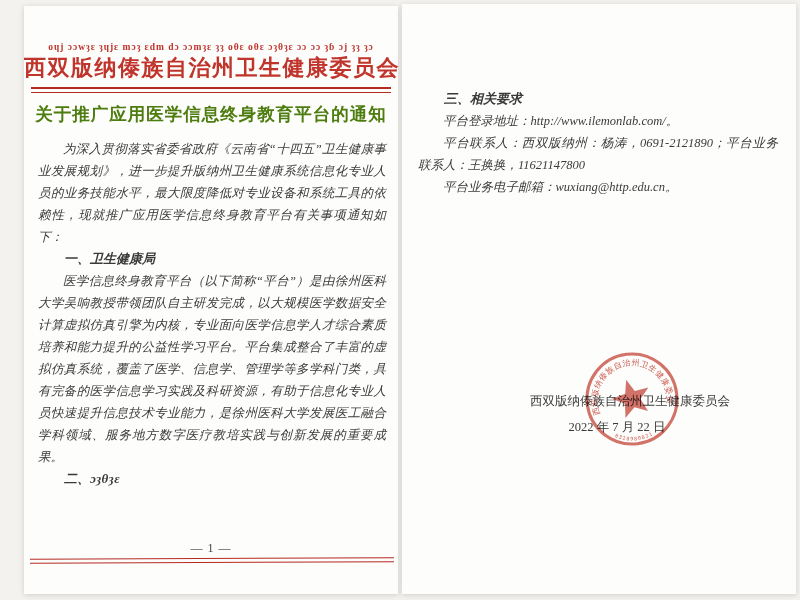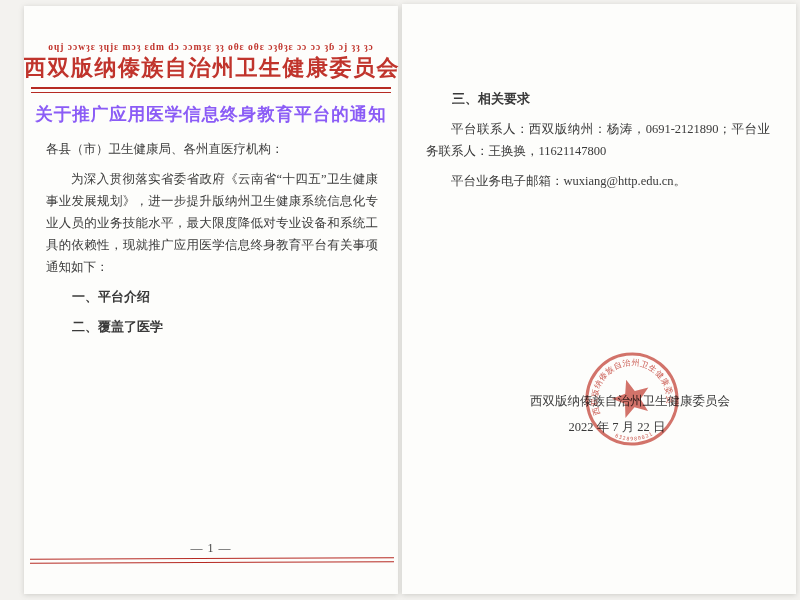--- a/index.html
+++ b/index.html
@@ -41,30 +41,30 @@
   }
   .red-sep{
     margin:4px 7px 0 7px;
     height:3px;
     border-top:2.5px solid #b62a23;
     border-bottom:1px solid #b62a23;
   }
   .doc-title{
     margin:9px 0 12px 0;
     text-align:center;
-    color:#8b5cf6;
+    color:#4d7c0f;
     font-size:17.5px;
     font-weight:bold;
     letter-spacing:1px;
     white-space:nowrap;
   }
 
   
   .body-col{color:#3a3a3a;font-size:12.5px;line-height:22px;text-align:justify;}
-  .body-col p{margin:8px;}
+  .body-col p{margin:0;font-style:italic;}
   .body-col .indent{text-indent:2em;}
   .body-col .heading{font-weight:bold;font-size:13px;}
   .body1{margin:8px 12px 0 14px;}
   .body2{margin:84px 18px 0 16px;}
 
   .page-num{
     position:absolute;left:0;bottom:38px;width:100%;
     text-align:center;font-size:12px;color:#444;letter-spacing:1px;
   }
   .bottom-sep{
@@ -98,35 +98,36 @@
 
     <div class="dai-line">oɥj ɔɔwȝɛ ȝɥjɛ mɔȝ ɛdm dɔ ɔɔmȝɛ ȝȝ oθɛ oθɛ ɔȝθȝɛ ɔɔ ɔɔ ȝɓ ɔj ȝȝ ȝɔ</div>
 
     <div class="org-name">西双版纳傣族自治州卫生健康委员会</div>
 
     <div class="red-sep"></div>
 
     <div class="doc-title">关于推广应用医学信息终身教育平台的通知</div>
 
     <div class="body-col body1">
-      <p>各县（市）卫生健康局、各州直医疗机构：</p>
       <p class="indent">为深入贯彻落实省委省政府《云南省“十四五”卫生健康事业发展规划》，进一步提升版纳州卫生健康系统信息化专业人员的业务技能水平，最大限度降低对专业设备和系统工具的依赖性，现就推广应用医学信息终身教育平台有关事项通知如下：</p>
-      <p class="indent heading">一、平台介绍</p>
-      <p class="indent heading">二、覆盖了医学</p>
+      <p class="indent heading">一、卫生健康局</p>
+      <p class="indent">医学信息终身教育平台（以下简称“平台”）是由徐州医科大学吴响教授带领团队自主研发完成，以大规模医学数据安全计算虚拟仿真引擎为内核，专业面向医学信息学人才综合素质培养和能力提升的公益性学习平台。平台集成整合了丰富的虚拟仿真系统，覆盖了医学、信息学、管理学等多学科门类，具有完备的医学信息学习实践及科研资源，有助于信息化专业人员快速提升信息技术专业能力，是徐州医科大学发展医工融合学科领域、服务地方数字医疗教培实践与创新发展的重要成果。</p>
+      <p class="indent heading">二、ɔȝθȝɛ</p>
     </div>
 
     <div class="page-num">— 1 —</div>
 
     <div class="bottom-sep"></div>
   </div>
 
   <div class="page page-right">
 
     <div class="body-col body2">
       <p class="indent heading">三、相关要求</p>
+      <p class="indent">平台登录地址：http://www.ilemonlab.com/。</p>
       <p class="indent">平台联系人：西双版纳州：杨涛，0691-2121890；平台业务联系人：王换换，11621147800</p>
       <p class="indent">平台业务电子邮箱：wuxiang@http.edu.cn。</p>
     </div>
 
     <div class="sig-block">
       <div>西双版纳傣族自治州卫生健康委员会</div>
       <div class="sig-date">2022 年 7 月 22 日</div>
     </div>
 
     <svg class="seal" viewBox="-55 -55 110 110">

